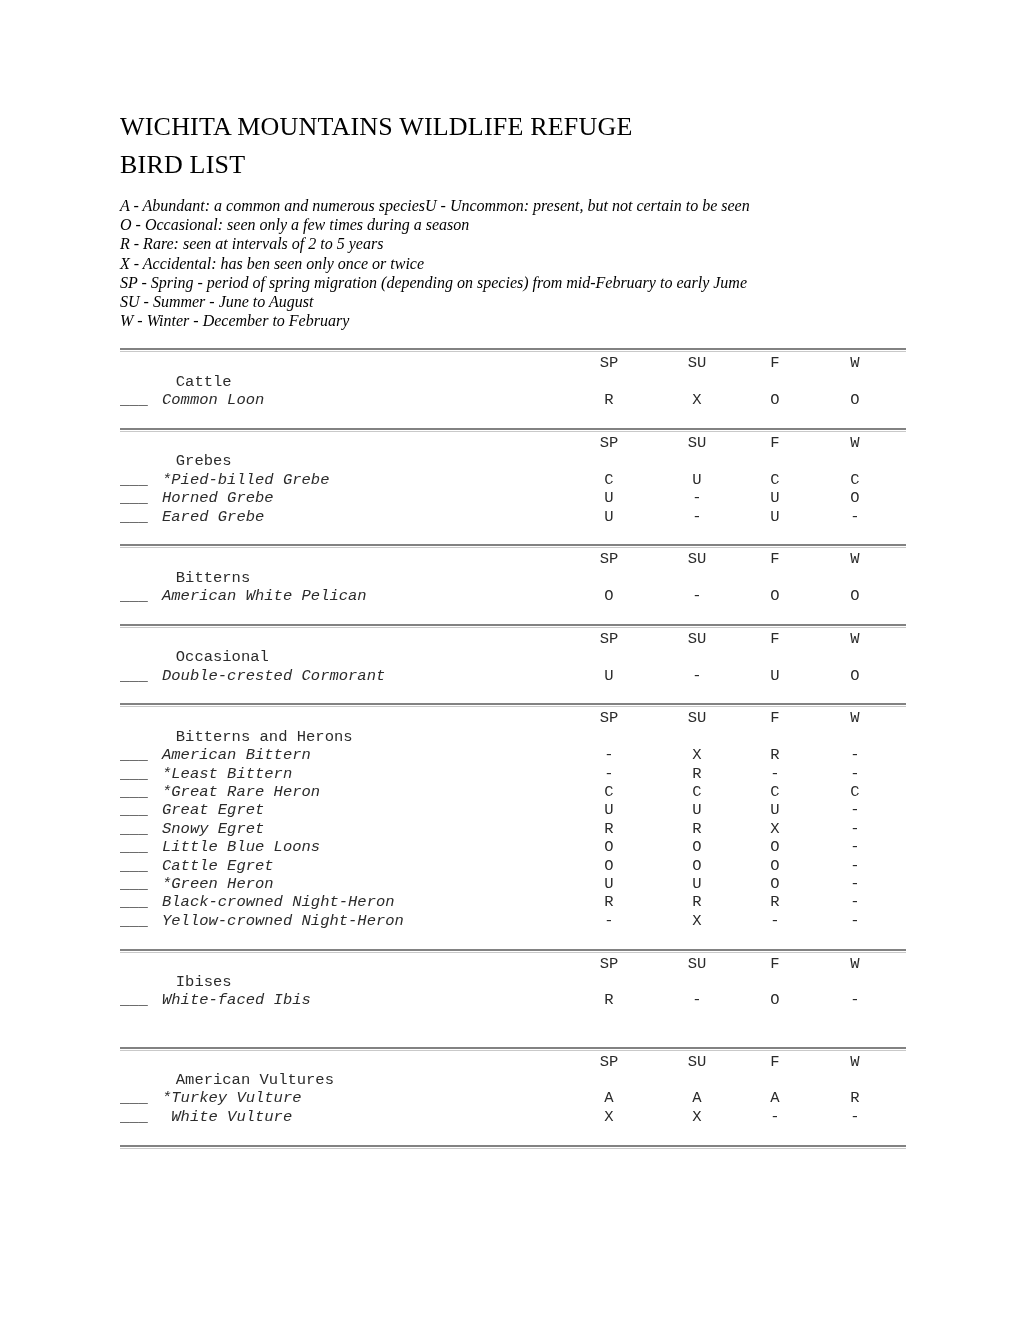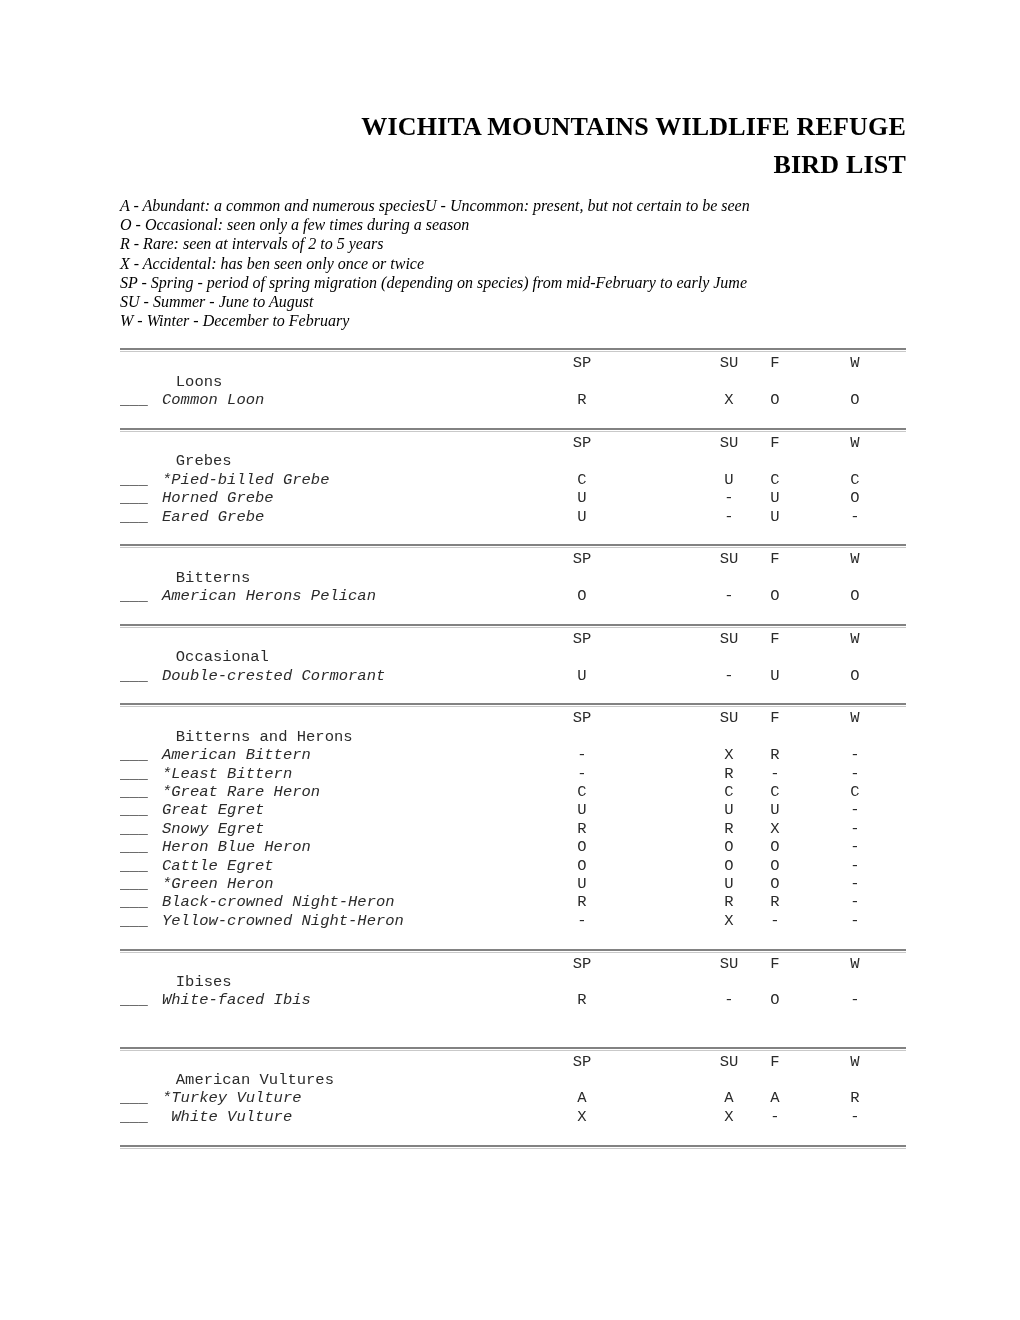--- a/index.html
+++ b/index.html
@@ -11,22 +11,22 @@
     padding:108px 114px 0 120px;
     font-family:"Liberation Serif", serif;
     color:#000000;
     overflow:hidden;
   }
   .doc-title{
     margin:0;
     width:786px;
     font-size:26px;
     line-height:38px;
-    font-weight:bold;
-    text-align:right;
+    font-weight:normal;
+    text-align:left;
     letter-spacing:0.2px;
   }
   .legend{
     margin-top:12px;
     font-size:16px;
     line-height:19.2px;
     font-style:italic;
   }
   .legend-line{white-space:pre;}
   .btable{
@@ -50,22 +50,22 @@
   .header-row{margin-top:2px;}
   .blank-row{height:18.4px;}
   .tail{height:18.4px;}
   .section.extra-gap .tail{height:37px;}
   .cell{
     position:absolute;
     top:0;
     width:24px;
     text-align:center;
   }
-  .c0{left:450px;}
-  .c1{left:597px;}
+  .c0{left:477px;}
+  .c1{left:565px;}
   .c2{left:643px;}
   .c3{left:723px;}
   .prefix{display:inline-block;width:42px;}
   .sp-name{white-space:pre;font-style:italic;}
 </style>
 </head>
 <body>
 
 <div class="page">
 
@@ -78,21 +78,21 @@
     <div class="legend-line">X - Accidental: has ben seen only once or twice</div>
     <div class="legend-line">SP - Spring - period of spring migration (depending on species) from mid-February to early Jume</div>
     <div class="legend-line">SU - Summer - June to August</div>
     <div class="legend-line">W - Winter - December to February</div>
   </div>
 
   <div class="btable">
   <div class="section">
     <div class="rule"></div>
     <div class="trow header-row">
-      <span class="sec-name">Loons</span>
+      <span class="sec-name">Cattle</span>
       <span class="cell c0 col-label">SP</span>
       <span class="cell c1 col-label">SU</span>
       <span class="cell c2 col-label">F</span>
       <span class="cell c3 col-label">W</span>
     </div>
     <div class="blank-row"></div>
     <div class="rows">
   <div class="trow species-row"><span class="prefix">___</span><span class="sp-name">Common Loon</span><span class="cell c0 code">R</span><span class="cell c1 code">X</span><span class="cell c2 code">O</span><span class="cell c3 code">O</span></div>
 </div>
     <div class="blank-row tail"></div>
@@ -122,21 +122,21 @@
     <div class="rule"></div>
     <div class="trow header-row">
       <span class="sec-name">Bitterns</span>
       <span class="cell c0 col-label">SP</span>
       <span class="cell c1 col-label">SU</span>
       <span class="cell c2 col-label">F</span>
       <span class="cell c3 col-label">W</span>
     </div>
     <div class="blank-row"></div>
     <div class="rows">
-  <div class="trow species-row"><span class="prefix">___</span><span class="sp-name">American Herons Pelican</span><span class="cell c0 code">O</span><span class="cell c1 code">-</span><span class="cell c2 code">O</span><span class="cell c3 code">O</span></div>
+  <div class="trow species-row"><span class="prefix">___</span><span class="sp-name">American White Pelican</span><span class="cell c0 code">O</span><span class="cell c1 code">-</span><span class="cell c2 code">O</span><span class="cell c3 code">O</span></div>
 </div>
     <div class="blank-row tail"></div>
   </div>
 
   <div class="section">
     <div class="rule"></div>
     <div class="trow header-row">
       <span class="sec-name">Occasional</span>
       <span class="cell c0 col-label">SP</span>
       <span class="cell c1 col-label">SU</span>
@@ -164,21 +164,21 @@
   <div class="trow species-row"><span class="prefix">___</span><span class="sp-name">American Bittern</span><span class="cell c0 code">-</span><span class="cell c1 code">X</span><span class="cell c2 code">R</span><span class="cell c3 code">-</span></div>
 
   <div class="trow species-row"><span class="prefix">___</span><span class="sp-name">*Least Bittern</span><span class="cell c0 code">-</span><span class="cell c1 code">R</span><span class="cell c2 code">-</span><span class="cell c3 code">-</span></div>
 
   <div class="trow species-row"><span class="prefix">___</span><span class="sp-name">*Great Rare Heron</span><span class="cell c0 code">C</span><span class="cell c1 code">C</span><span class="cell c2 code">C</span><span class="cell c3 code">C</span></div>
 
   <div class="trow species-row"><span class="prefix">___</span><span class="sp-name">Great Egret</span><span class="cell c0 code">U</span><span class="cell c1 code">U</span><span class="cell c2 code">U</span><span class="cell c3 code">-</span></div>
 
   <div class="trow species-row"><span class="prefix">___</span><span class="sp-name">Snowy Egret</span><span class="cell c0 code">R</span><span class="cell c1 code">R</span><span class="cell c2 code">X</span><span class="cell c3 code">-</span></div>
 
-  <div class="trow species-row"><span class="prefix">___</span><span class="sp-name">Heron Blue Heron</span><span class="cell c0 code">O</span><span class="cell c1 code">O</span><span class="cell c2 code">O</span><span class="cell c3 code">-</span></div>
+  <div class="trow species-row"><span class="prefix">___</span><span class="sp-name">Little Blue Loons</span><span class="cell c0 code">O</span><span class="cell c1 code">O</span><span class="cell c2 code">O</span><span class="cell c3 code">-</span></div>
 
   <div class="trow species-row"><span class="prefix">___</span><span class="sp-name">Cattle Egret</span><span class="cell c0 code">O</span><span class="cell c1 code">O</span><span class="cell c2 code">O</span><span class="cell c3 code">-</span></div>
 
   <div class="trow species-row"><span class="prefix">___</span><span class="sp-name">*Green Heron</span><span class="cell c0 code">U</span><span class="cell c1 code">U</span><span class="cell c2 code">O</span><span class="cell c3 code">-</span></div>
 
   <div class="trow species-row"><span class="prefix">___</span><span class="sp-name">Black-crowned Night-Heron</span><span class="cell c0 code">R</span><span class="cell c1 code">R</span><span class="cell c2 code">R</span><span class="cell c3 code">-</span></div>
 
   <div class="trow species-row"><span class="prefix">___</span><span class="sp-name">Yellow-crowned Night-Heron</span><span class="cell c0 code">-</span><span class="cell c1 code">X</span><span class="cell c2 code">-</span><span class="cell c3 code">-</span></div>
 </div>
     <div class="blank-row tail"></div>

